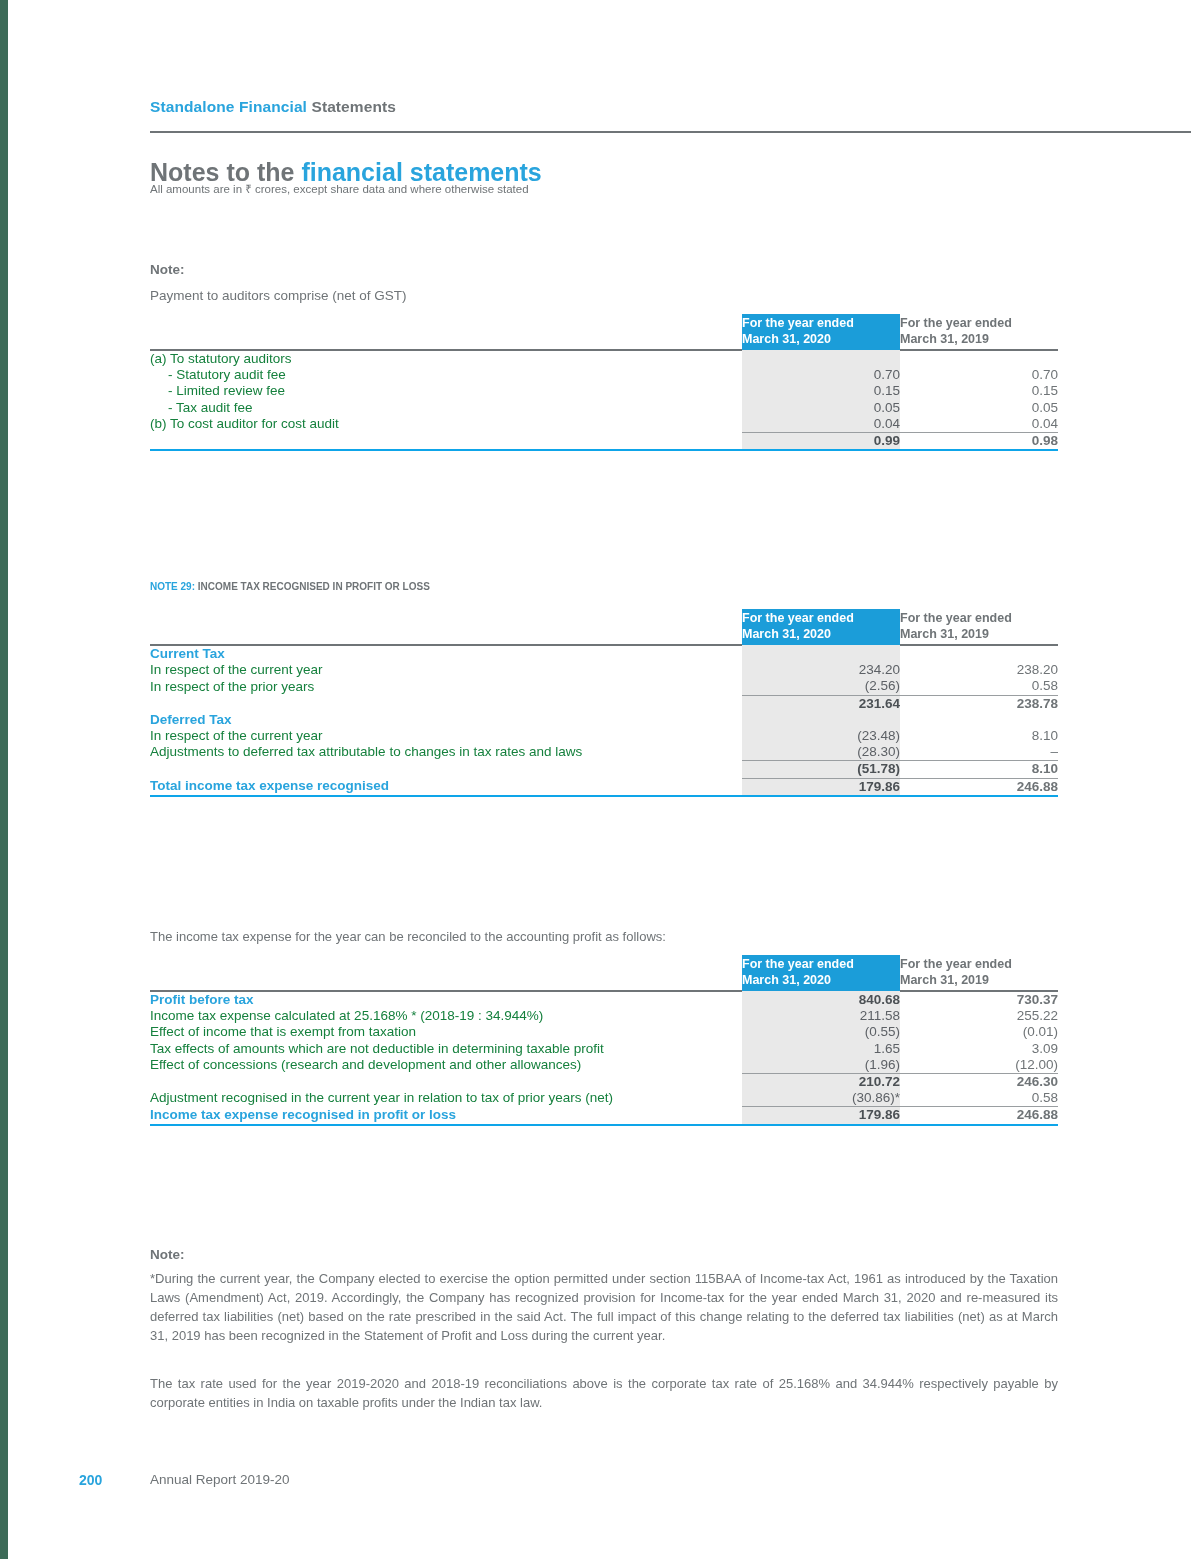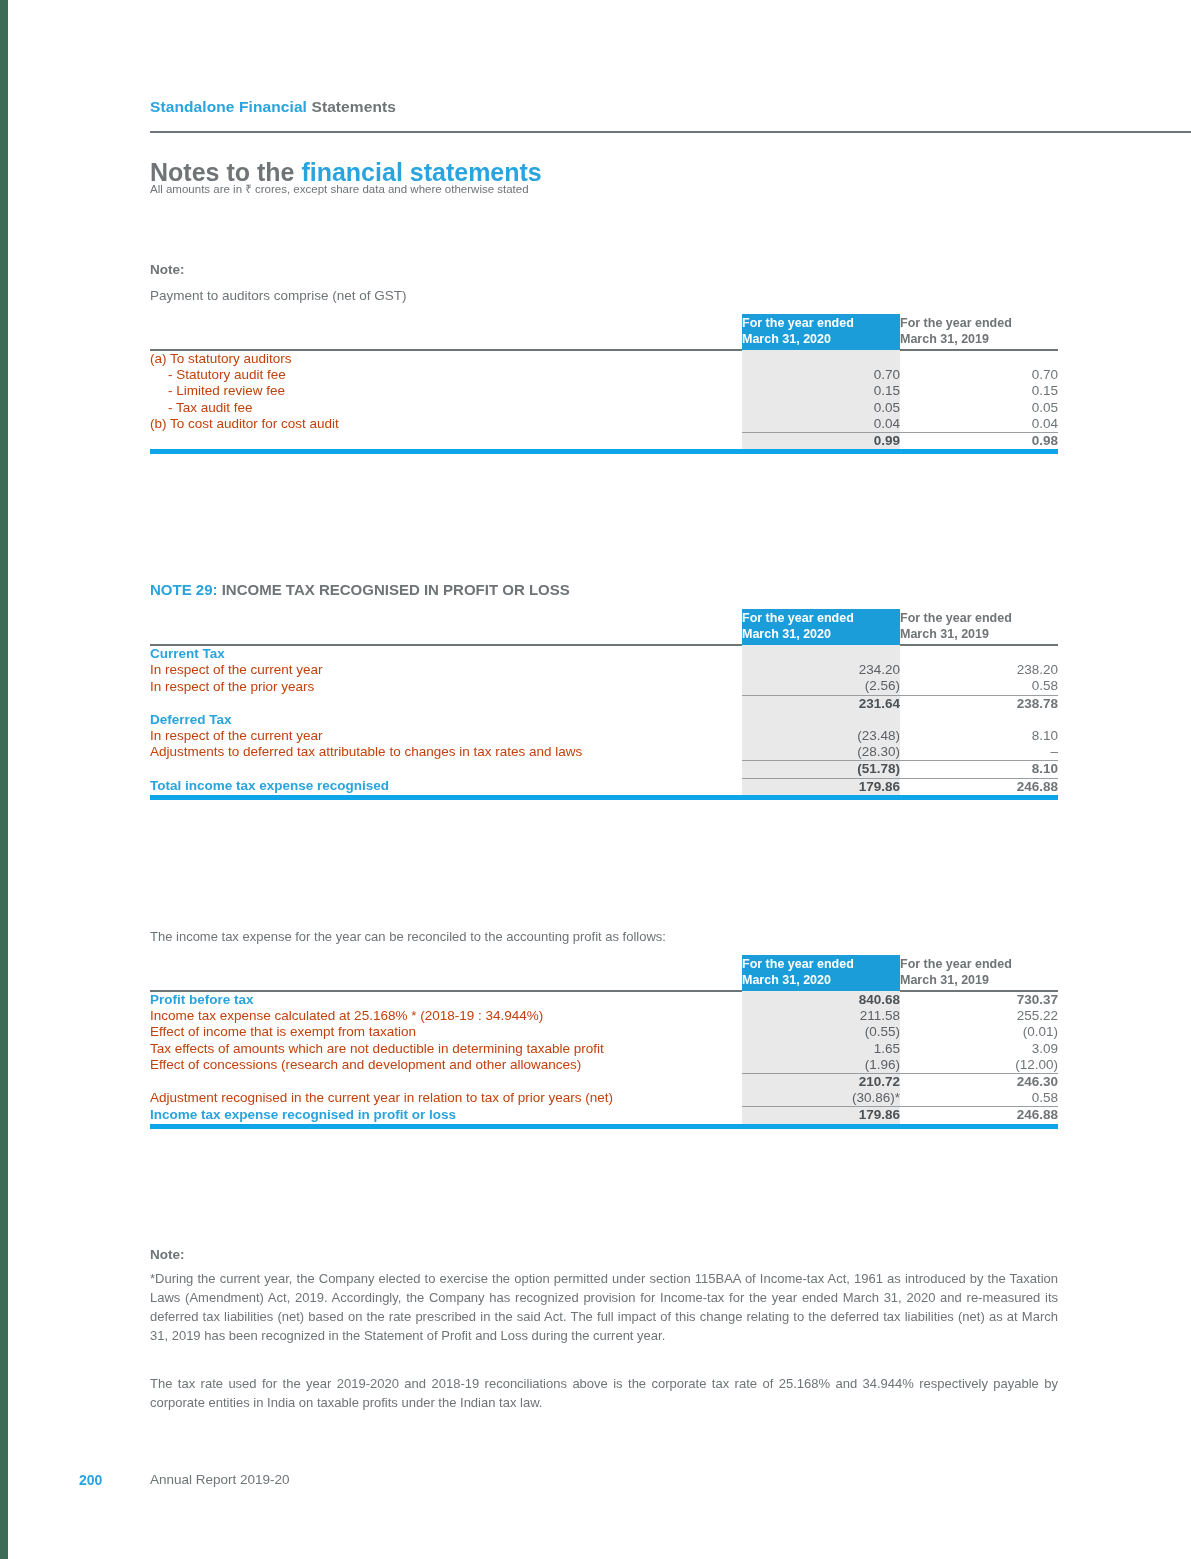--- a/index.html
+++ b/index.html
@@ -111,21 +111,21 @@
     background: #ffffff;
     border-bottom: 2px solid #6f7477;
   }
   th.hdr.prev {
     border-bottom: 2px solid #6f7477;
   }
 
   td.lbl {
     padding: 6px 8px 6px 4px;
     font-size: 13.5px;
-    color: #c2410c;
+    color: #15803d;
     line-height: 1.2;
   }
   td.lbl.indent { padding-left: 18px; }
   td.lbl.blue { color: #29a4dd; font-weight: bold; }
 
   td.num {
     text-align: right;
     padding: 6px 10px 6px 6px;
     font-size: 13.5px;
     line-height: 1.2;
@@ -140,25 +140,25 @@
     background: #ffffff;
     color: #6f7477;
   }
   td.num.bold { font-weight: bold; color: #4c5155; }
   td.num.prev.bold { color: #6f7477; }
 
   tr.total td.num.cur { border-top: 1px solid #9a9ea1; }
   tr.total td.num.prev { border-top: 1px solid #9a9ea1; }
   tr.total td.num { font-weight: bold; }
 
-  tr.endline td { border-bottom: 5px solid #0ea5e9; }
+  tr.endline td { border-bottom: 2px solid #0ea5e9; }
 
   .section-head {
     position: absolute;
-    font-size: 15px;
+    font-size: 10px;
     font-weight: bold;
     color: #6f7477;
   }
   .section-head .blue { color: #29a4dd; }
 
   .para {
     position: absolute;
     font-size: 13px;
     color: #6f7477;
     line-height: 1.45;

